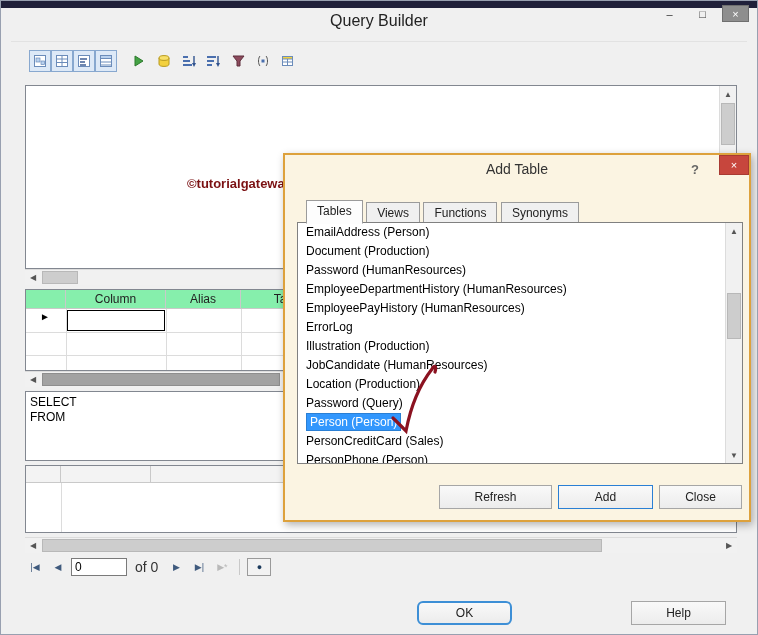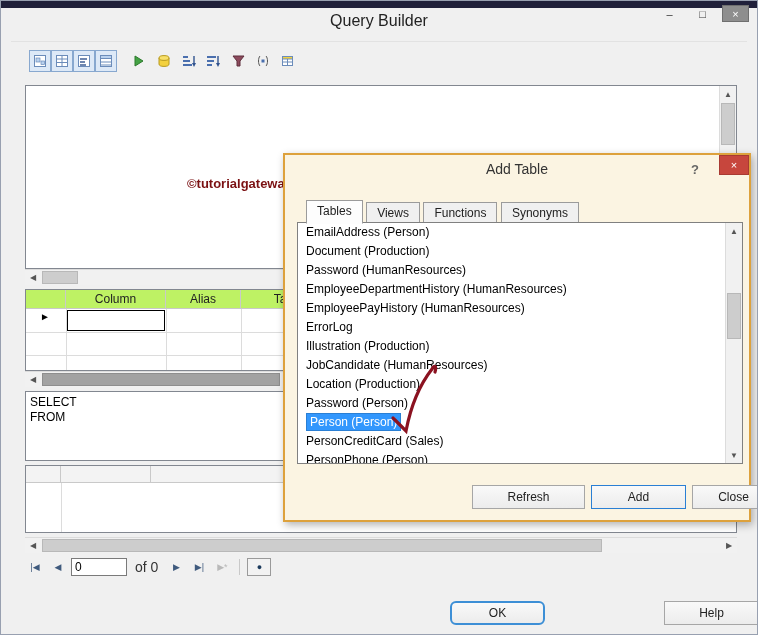--- a/index.html
+++ b/index.html
@@ -17,34 +17,34 @@
   .pane{background:#fff;border:1px solid #828790;}
   .watermark{font-size:13px;font-weight:bold;color:#7b1113;}
   
   .sb{background:#f1f1f1;}
   .sb-v{width:17px;border-left:1px solid #dcdcdc;}
   .sb-h{height:16px;border-top:1px solid #dcdcdc;}
   .sb-arrow{position:absolute;display:flex;align-items:center;justify-content:center;font-size:8px;color:#555;background:#f1f1f1;box-sizing:border-box;}
   .thumb{position:absolute;background:#cdcdcd;border:1px solid #b8b8b8;box-sizing:border-box;}
   .thumb.dark{background:#a2a2a2;border-color:#8e8e8e;}
   
-  .gh{position:absolute;top:0;height:19px;background:#bef264;border-right:1px solid #c9c9c9;border-bottom:1px solid #c9c9c9;display:flex;align-items:center;justify-content:center;font-size:12px;color:#222;box-sizing:border-box;}
+  .gh{position:absolute;top:0;height:19px;background:#86efac;border-right:1px solid #c9c9c9;border-bottom:1px solid #c9c9c9;display:flex;align-items:center;justify-content:center;font-size:12px;color:#222;box-sizing:border-box;}
   .gline{position:absolute;background:#dcdcdc;}
   
   .sqltext{font-size:12px;color:#000;line-height:15px;padding:3px 0 0 4px;}
   
   .nav{display:flex;align-items:center;gap:3px;}
   .nav-btn{width:20px;height:18px;display:flex;align-items:center;justify-content:center;font-size:9px;color:#3f5a7d;background:transparent;border:none;padding:0;}
   .nav-btn.disabled{color:#b9b9b9;}
   .nav-input{width:56px;height:18px;border:1px solid #7a7a7a;font-size:12px;padding:0 3px;box-sizing:border-box;background:#fff;}
   .nav-label{font-size:14px;color:#333;margin:0 5px;}
   .nav-sep{width:1px;height:16px;background:#c9c9c9;margin:0 4px;}
   .nav-cancel{width:24px;height:18px;border:1px solid #9a9a9a;background:#f2f2f2;display:flex;align-items:center;justify-content:center;font-size:9px;color:#1b3a5c;padding:0;}
   
-  .pushbtn{position:absolute;height:24px;background:linear-gradient(#f9f9f9,#ececec);border:1px solid #a6a6a6;font-size:12px;color:#222;display:flex;align-items:center;justify-content:center;box-sizing:border-box;padding:0;font-family:"Liberation Sans",sans-serif;margin-left:33px;}
+  .pushbtn{position:absolute;height:24px;background:linear-gradient(#f9f9f9,#ececec);border:1px solid #a6a6a6;font-size:12px;color:#222;display:flex;align-items:center;justify-content:center;box-sizing:border-box;padding:0;font-family:"Liberation Sans",sans-serif;}
   .pushbtn.focused{border:2px solid #3d8fd6;}
   .pushbtn.focused-thin{border:1px solid #2a7fd4;}
   
   .dialog{position:absolute;left:282px;top:152px;width:468px;height:369px;background:#fbf4e2;border:2px solid #dda13c;box-shadow:2px 3px 8px rgba(0,0,0,.3);box-sizing:border-box;z-index:10;}
   .dlg-title{height:28px;display:flex;align-items:center;justify-content:center;font-size:14px;color:#333;}
   .dlg-help{position:absolute;right:44px;top:4px;width:20px;height:20px;display:flex;align-items:center;justify-content:center;font-size:13px;font-weight:bold;color:#666;background:transparent;border:none;}
   .dlg-close{position:absolute;right:0;top:0;width:30px;height:20px;background:#c7463d;color:#fff;font-size:11px;display:flex;align-items:center;justify-content:center;border:1px solid #a83a32;padding:0;}
   .tabs{position:absolute;left:21px;top:45px;height:22px;}
   .tab{display:inline-block;padding:3px 10px;font-size:12px;color:#222;border:1px solid #9b9b9b;background:#f0f0f0;margin-right:-1px;position:relative;vertical-align:bottom;}
   .tab.active{background:#fdfdfd;border-bottom:1px solid #fdfdfd;z-index:2;padding-bottom:5px;}
@@ -235,21 +235,21 @@
     <div class="listbox">
       <div class="li">EmailAddress (Person)</div>
       <div class="li">Document (Production)</div>
       <div class="li">Password (HumanResources)</div>
       <div class="li">EmployeeDepartmentHistory (HumanResources)</div>
       <div class="li">EmployeePayHistory (HumanResources)</div>
       <div class="li">ErrorLog</div>
       <div class="li">Illustration (Production)</div>
       <div class="li">JobCandidate (HumanResources)</div>
       <div class="li">Location (Production)</div>
-      <div class="li">Password (Person)</div>
+      <div class="li">Password (Query)</div>
       <div class="li"><span class="sel">Person (Person)</span></div>
       <div class="li">PersonCreditCard (Sales)</div>
       <div class="li">PersonPhone (Person)</div>
       <div class="abs sb sb-v" style="right:0;top:0;bottom:0;">
         <div class="sb-arrow" style="left:0;top:0;width:16px;height:16px;">▲</div>
         <div class="thumb" style="left:1px;top:70px;width:14px;height:46px;"></div>
         <div class="sb-arrow" style="left:0;bottom:0;width:16px;height:16px;">▼</div>
       </div>
     </div>
 

